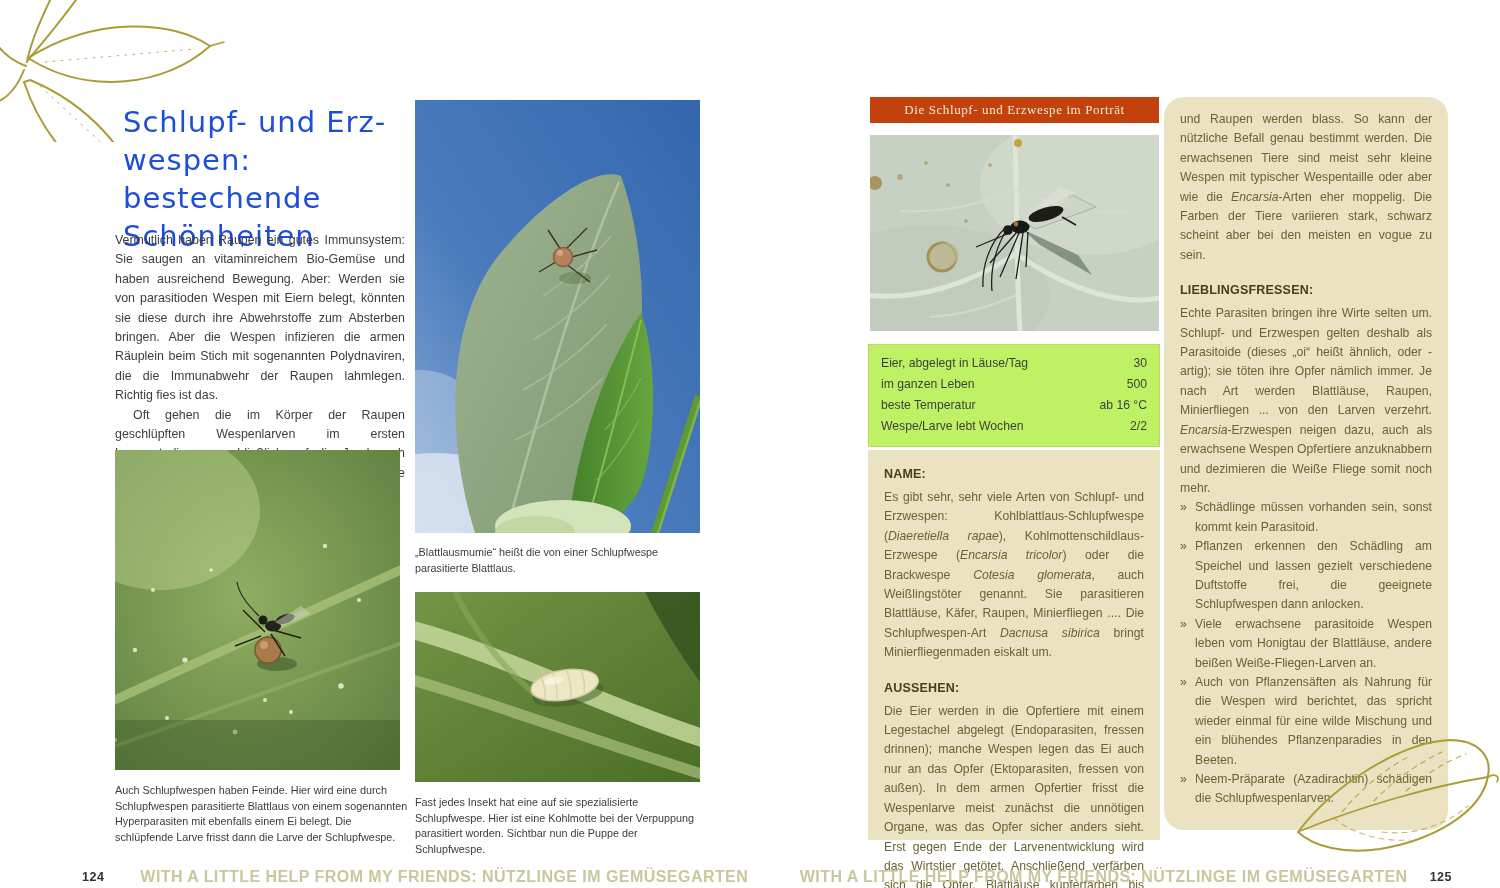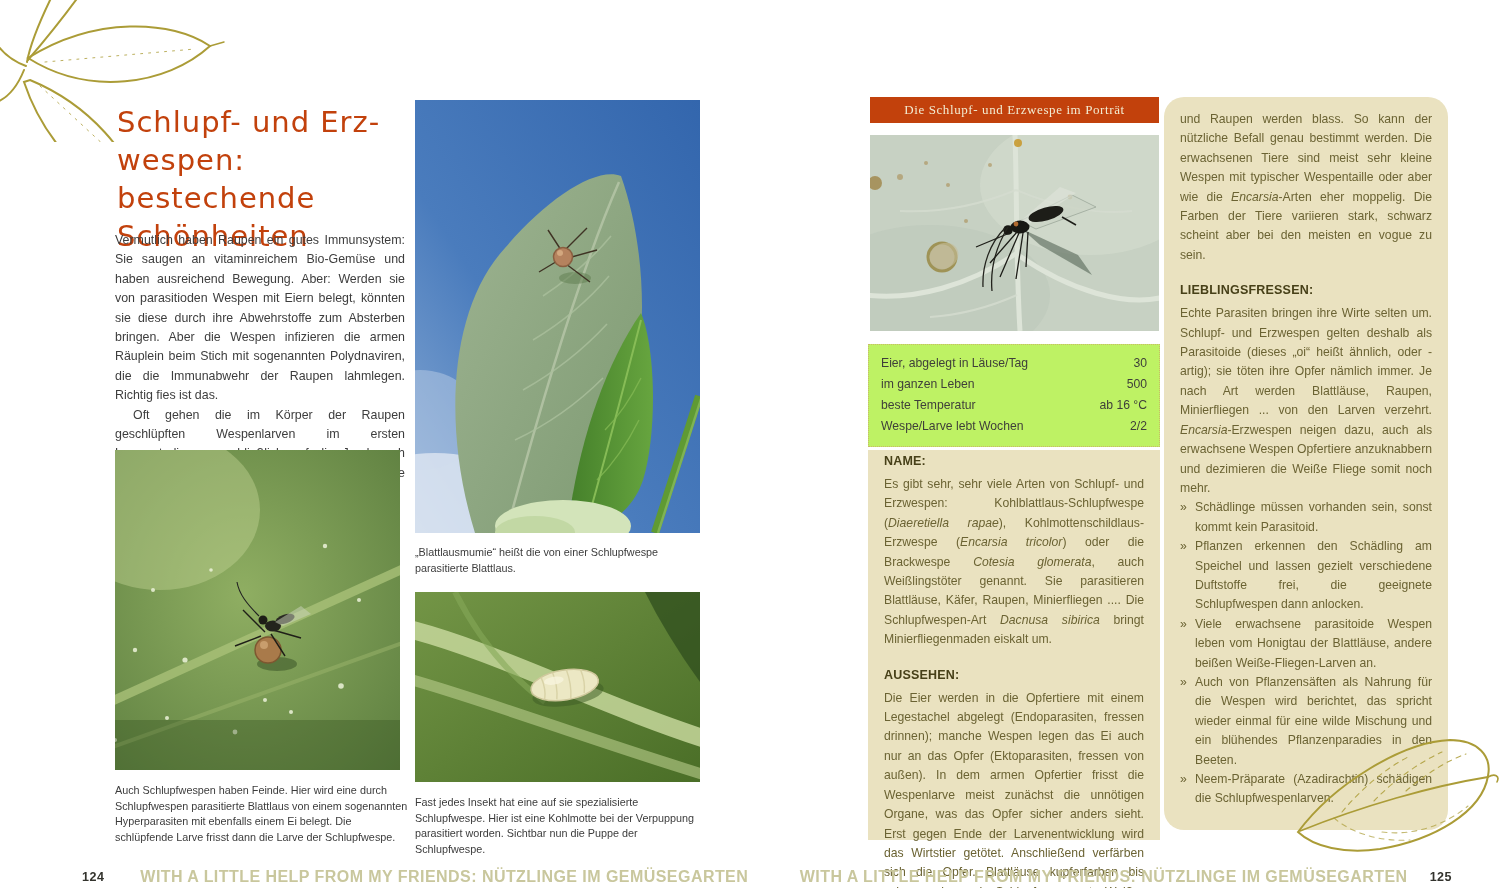--- a/index.html
+++ b/index.html
@@ -6,23 +6,23 @@
   #spread{position:relative;width:1500px;height:888px;background:#ffffff;overflow:hidden;
           font-family:"Liberation Sans",sans-serif;color:#3d3d3d;}
   [data-name]{box-sizing:border-box;}
 
   
   .deco{position:absolute;pointer-events:none;}
   #deco-tl{left:0;top:0;}
   #deco-br{left:1282px;top:700px;z-index:5;}
 
   
-  #title{position:absolute;left:117px;top:103px;width:320px;
+  #title{position:absolute;left:123px;top:103px;width:320px;
          font-family:"DejaVu Sans",sans-serif;font-size:29px;line-height:38px;
-         color:#c2410c;letter-spacing:1px;font-weight:400;}
+         color:#1d4ed8;letter-spacing:1px;font-weight:400;}
   #body-copy{position:absolute;left:115px;top:231px;width:290px;
              font-size:12.4px;line-height:19.4px;text-align:justify;color:#3d3d3d;}
   #body-copy p{margin:0;}
   #body-copy p + p{text-indent:18px;}
 
   .photo{position:absolute;overflow:hidden;background:#888;}
   #photo-mummy-leaf{left:415px;top:100px;width:285px;height:433px;}
   #photo-hyperparasite{left:115px;top:450px;width:285px;height:320px;}
   #photo-cocoon{left:415px;top:592px;width:285px;height:190px;}
   #photo-wasp-portrait{left:870px;top:135px;width:289px;height:196px;}
@@ -35,21 +35,21 @@
 
   
   #portrait-header{position:absolute;left:870px;top:97px;width:289px;height:26px;
                    background:#c2410c;color:#f2ecd2;text-align:center;line-height:26px;
                    font-family:Liberation Serif, serif;font-size:13px;letter-spacing:0.6px;}
   #stats-table{position:absolute;left:868px;top:344px;width:292px;background:#bef264;
                border:1.5px dotted #c9b968;padding:8px 12px 9px;}
   .stats-row{display:flex;justify-content:space-between;font-size:12.2px;line-height:21px;color:#3f3f3a;}
 
   .beige{background:#eae2c0;}
-  #info-box{position:absolute;left:868px;top:450px;width:292px;height:390px;padding:2px 16px;}
+  #info-box{position:absolute;left:868px;top:450px;width:292px;height:390px;padding:15px 16px;}
   #right-col{position:absolute;left:1164px;top:97px;width:284px;height:733px;padding:13px 16px 0;border-radius:20px;}
 
   .panel-heading{font-size:12.5px;font-weight:bold;color:#474018;letter-spacing:0.2px;
                  line-height:19px;margin:0 0 4px;}
   .panel-text{font-size:12.2px;line-height:19.4px;text-align:justify;color:#6b6333;margin:0;}
   .panel-gap{margin-top:16px;}
   #anlocken-heading{text-align:justify;margin-top:15px;margin-bottom:5px;}
   #anlocken-list{list-style:none;margin:0;padding:0;}
   #anlocken-list li{position:relative;padding-left:15px;font-size:12.2px;line-height:19.4px;
                     text-align:justify;color:#6b6333;}

